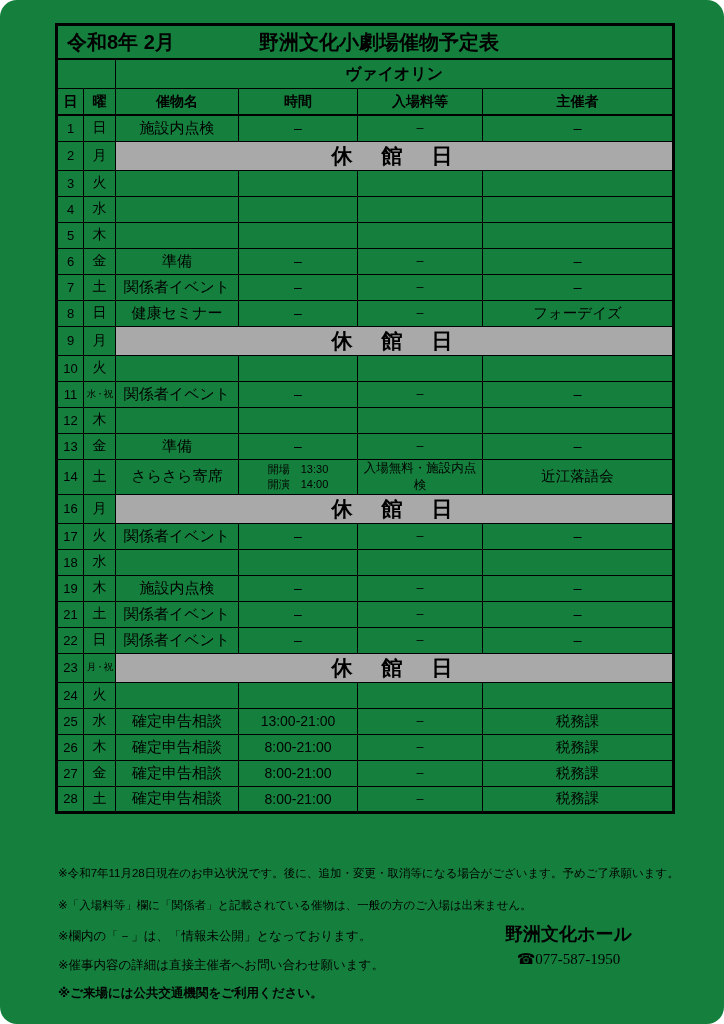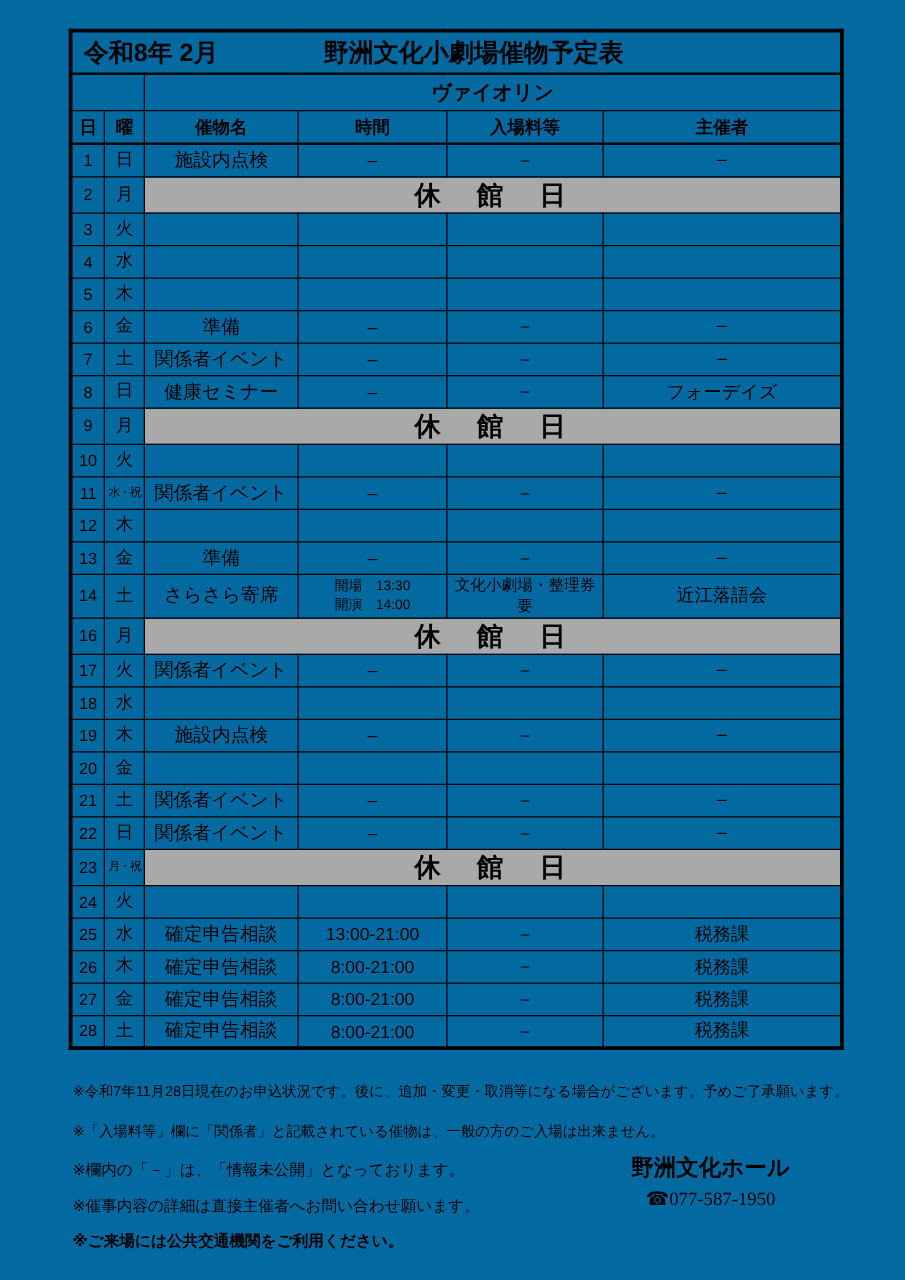--- a/index.html
+++ b/index.html
@@ -4,21 +4,21 @@
 <style>
   html,body { margin:0; padding:0; }
   body {
     width:724px; height:1024px;
     background:#ffffff;
     font-family:"Liberation Sans","DejaVu Sans",sans-serif;
     color:#000;
     position:relative;
     overflow:hidden;
   }
-  .page { position:absolute; inset:0; background:#0369a1; }
+  .page { position:absolute; inset:0; background:#15803d;border-radius:17px; }
 
   table.schedule {
     position:absolute; left:55px; top:23px;
     width:617px;
     border-collapse:collapse;
     table-layout:fixed;
     border:3px solid #000;
   }
   table.schedule td {
     border:1.5px solid #000;
@@ -212,21 +212,21 @@
           <td class="time">–</td>
           <td class="fee">–</td>
           <td class="org">–</td>
         </tr>
         <tr>
           <td class="day">14</td>
           <td class="wd">土</td>
           <td class="event">さらさら寄席</td>
           <td class="time multiline">開場　13:30
 開演　14:00</td>
-          <td class="fee">文化小劇場・整理券要</td>
+          <td class="fee">入場無料・施設内点検</td>
           <td class="org">近江落語会</td>
         </tr>
         <tr>
           <td class="day">16</td>
           <td class="wd">月</td>
           <td colspan="4" class="closed">休　館　日</td>
         </tr>
         <tr>
           <td class="day">17</td>
           <td class="wd">火</td>
@@ -243,28 +243,20 @@
           <td class="fee"></td>
           <td class="org"></td>
         </tr>
         <tr>
           <td class="day">19</td>
           <td class="wd">木</td>
           <td class="event">施設内点検</td>
           <td class="time">–</td>
           <td class="fee">–</td>
           <td class="org">–</td>
-        </tr>
-        <tr>
-          <td class="day">20</td>
-          <td class="wd">金</td>
-          <td class="event"></td>
-          <td class="time"></td>
-          <td class="fee"></td>
-          <td class="org"></td>
         </tr>
         <tr>
           <td class="day">21</td>
           <td class="wd">土</td>
           <td class="event">関係者イベント</td>
           <td class="time">–</td>
           <td class="fee">–</td>
           <td class="org">–</td>
         </tr>
         <tr>

